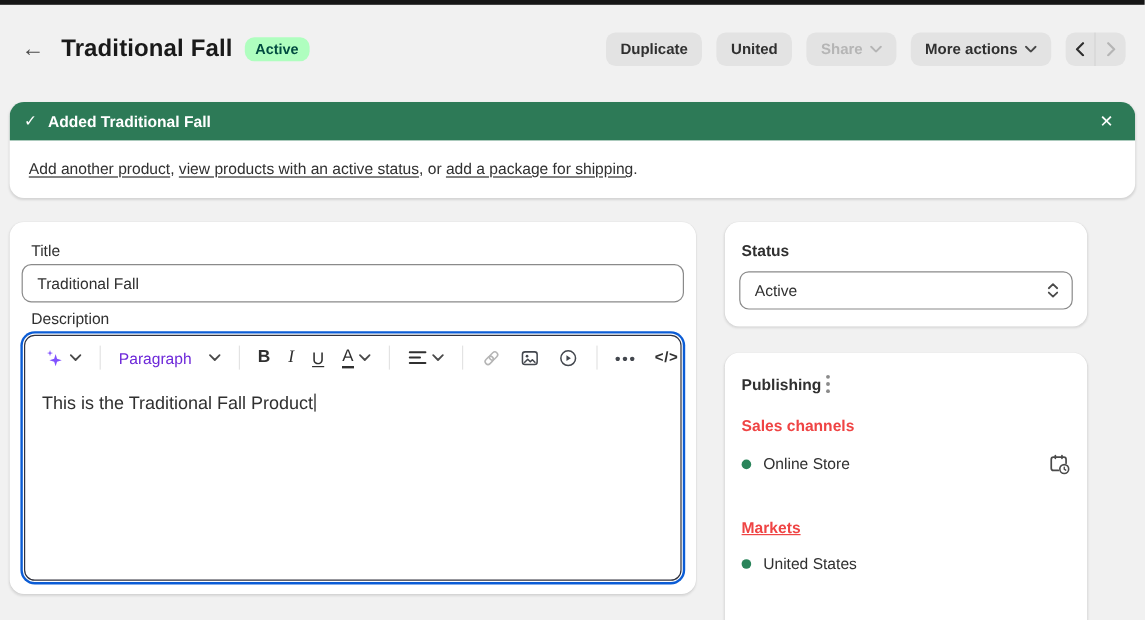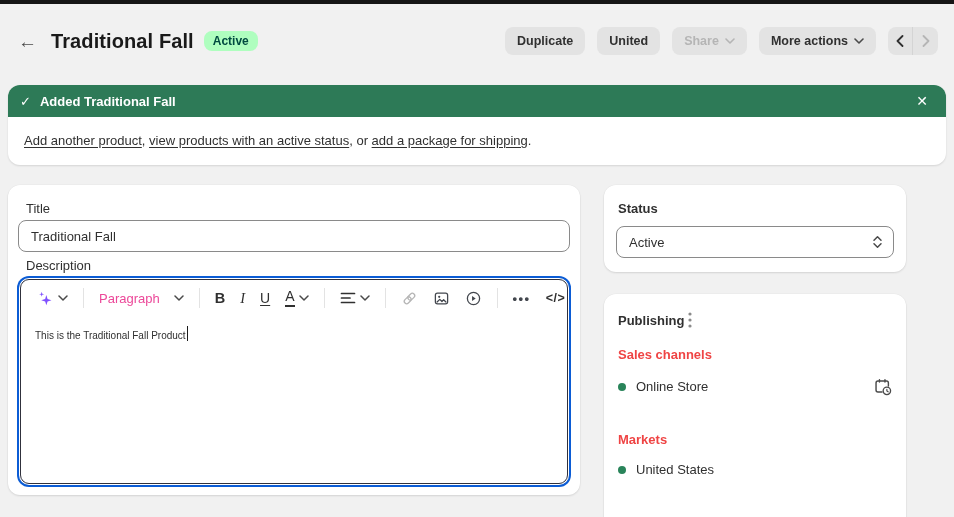--- a/index.html
+++ b/index.html
@@ -90,44 +90,44 @@
   .tb-sep { width:1px; height:20px; background:#e3e3e3; margin:0 4px; flex-shrink:0; }
   .tb-btn {
     background:none; border:none; cursor:pointer; display:inline-flex; align-items:center;
     gap:4px; padding:3px 4px; border-radius:6px; color:#43474e; font-family:inherit;
   }
   .tb-btn.disabled { color:#b5b5b5; cursor:default; }
   .tb-bold { font-size:14.5px; font-weight:700; color:#303030; }
   .tb-italic { font-size:14.5px; font-style:italic; font-family:"Liberation Serif",serif; color:#303030; }
   .tb-underline { font-size:14px; text-decoration:underline; text-underline-offset:2px; color:#303030; }
   .tb-color { font-size:14px; color:#303030; border-bottom:2px solid #303030; line-height:1.1; }
-  .tb-paragraph { font-size:13px; color:#ec4899; gap:14px; }
+  .tb-paragraph { font-size:13px; color:#6d28d9; gap:14px; }
   .tb-dots { font-size:13px; letter-spacing:1.5px; font-weight:700; color:#43474e; }
   .tb-code { margin-left:auto; font-size:12.5px; font-weight:700; letter-spacing:.5px; color:#303030; }
-  .editor-body { flex:1; padding:10px 14px; font-size:10px; color:#303030; line-height:1.45; }
+  .editor-body { flex:1; padding:10px 14px; font-size:15px; color:#303030; line-height:1.45; }
   .caret { display:inline-block; width:1.5px; height:15px; background:#1a1a1a; vertical-align:-2px; margin-left:1px; }
 
   
   .status-card { padding:12px 12px 14px 12px; }
   .card-h { font-size:13px; font-weight:700; color:#303030; }
   .status-card .card-h { padding:4px 2px 10px 2px; }
   .select {
     height:32px; border:1px solid #8a8a8a; border-radius:8px; background:#fff;
     display:flex; align-items:center; justify-content:space-between; padding:0 10px 0 12px;
     cursor:pointer; font-size:13px; color:#303030;
   }
   .publishing-card { padding:12px 12px; height:260px; }
   .pub-head { display:flex; align-items:center; padding:4px 2px 0 2px; }
   .kebab-btn { background:none; border:none; cursor:pointer; padding:2px 4px; display:flex; }
   .sub-h { font-size:13px; font-weight:600; color:#ef4444; padding:17px 2px 0 2px; }
   .pub-row { display:flex; align-items:center; gap:10px; padding:0 2px; margin-top:15px; }
   .pub-row .grow { flex:1; }
   .dot { width:8px; height:8px; border-radius:50%; background:var(--dot-green,#29845a); flex-shrink:0; }
   .dot.hollow { background:#fff; border:1.5px solid #8a8a8a; width:9px; height:9px; }
-  .row-mt-lg { margin-top:19px; }
+  .row-mt-lg { margin-top:19px;text-decoration:underline; }
   .icon-btn { background:none; border:none; cursor:pointer; display:flex; padding:0; }
 </style>
 </head>
 <body>
 
 <div class="topbar"></div>
 
 <header class="page-header">
   <div class="ph-left">
     <button class="back-btn">←</button>

